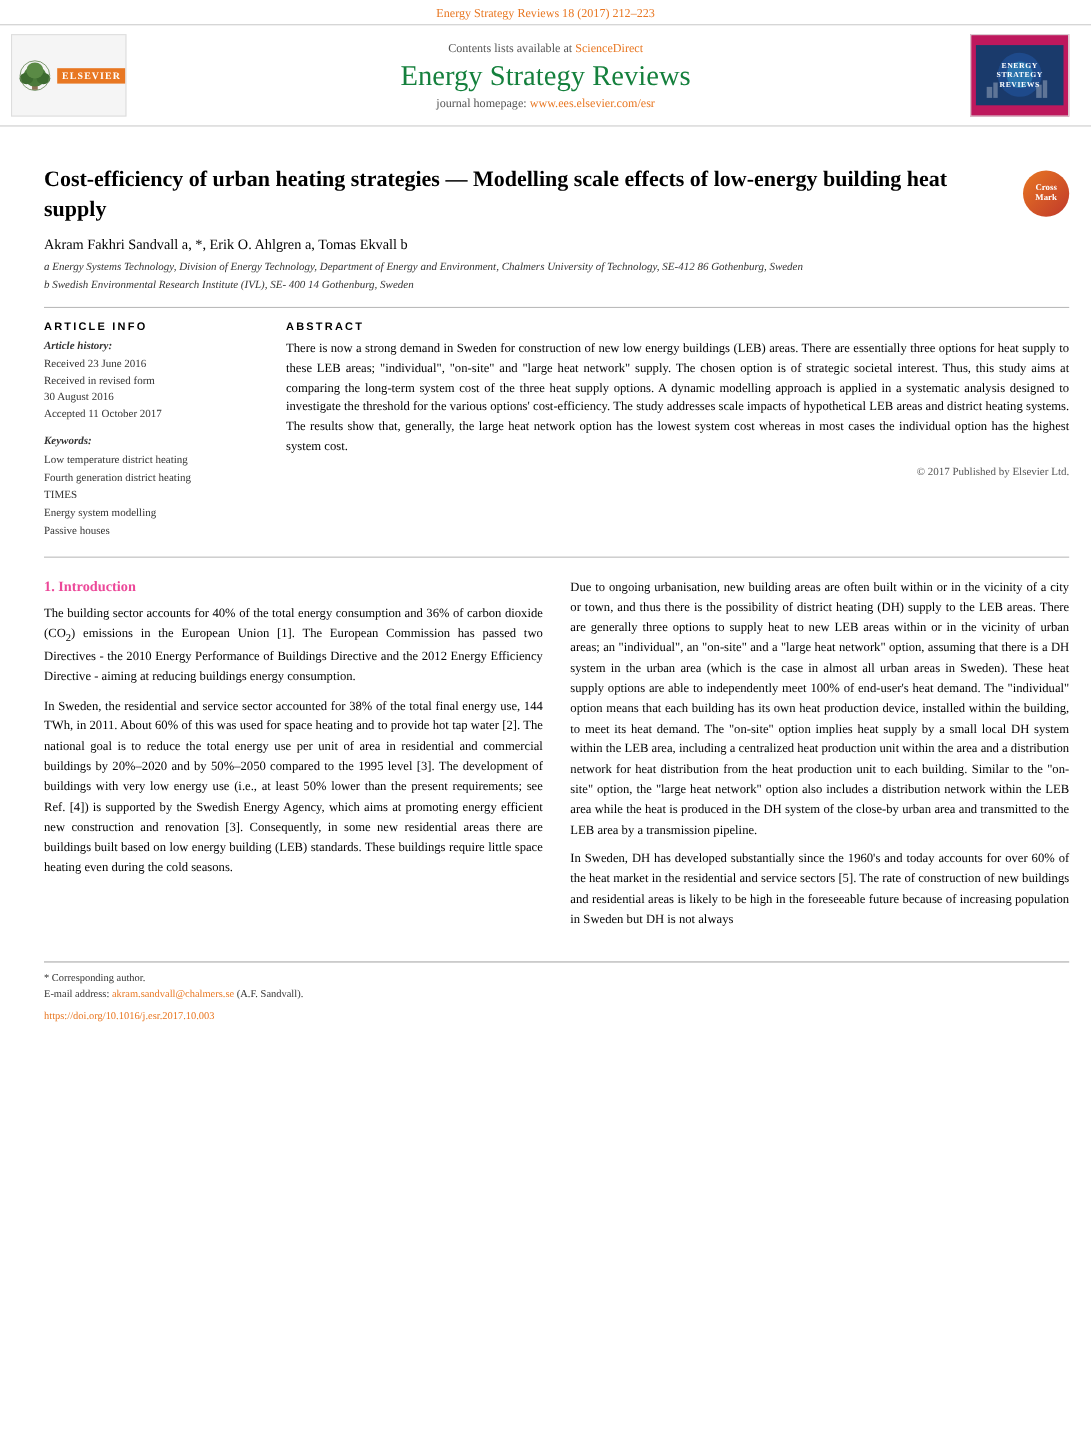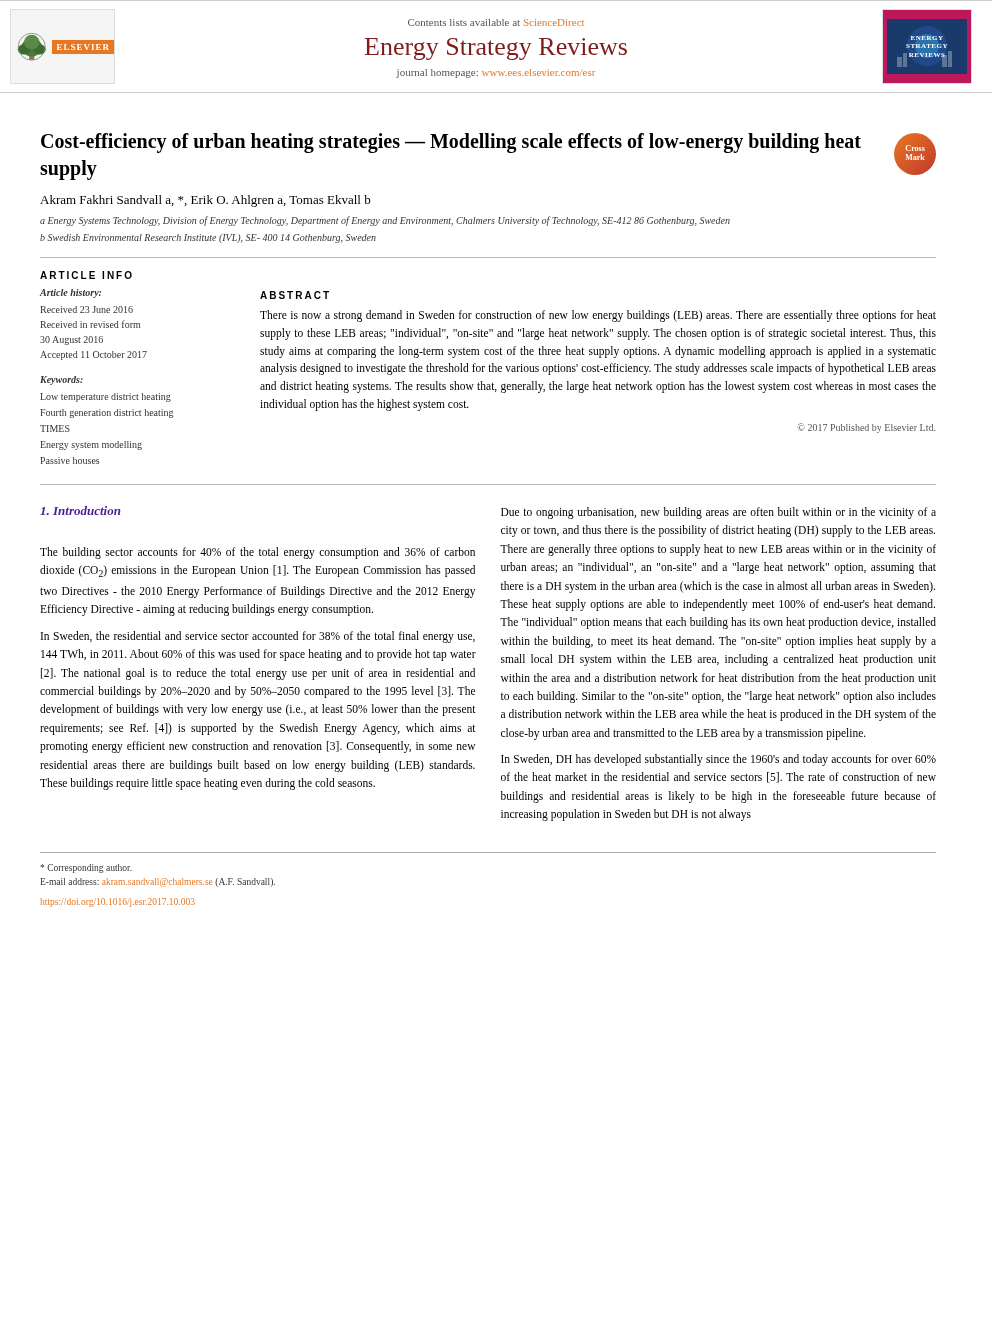--- a/index.html
+++ b/index.html
@@ -67,21 +67,21 @@
     .journal-center .sciencedirect-line {
       font-size: 11px;
       color: #555;
       margin-bottom: 4px;
     }
     .journal-center .sciencedirect-line a { color: #e87722; text-decoration: none; }
     .journal-center .journal-title-main {
       font-family: "Times New Roman", serif;
       font-size: 26px;
       font-weight: normal;
-      color: #7f1d1d;
+      color: #15803d;
       margin-bottom: 4px;
     }
     .journal-center .homepage-line {
       font-size: 11px;
       color: #555;
     }
     .journal-center .homepage-line a { color: #e87722; text-decoration: none; }
     .journal-header .logo-right {
       width: 100px;
       flex-shrink: 0;
@@ -104,21 +104,21 @@
     }
     .logo-right-img .energy-title {
       font-size: 7px;
       font-weight: bold;
       letter-spacing: 0.5px;
       line-height: 1.2;
       color: #fff;
     }
     
     .main-content {
-      padding: 20px 56px 20px 40px;
+      padding: 20px 20px 20px 40px;
     }
     
     .article-title-section {
       padding: 15px 0 10px;
       display: flex;
       align-items: flex-start;
       justify-content: space-between;
     }
     .article-title-text {
       font-size: 20px;
@@ -171,21 +171,20 @@
       display: flex;
       gap: 20px;
       margin-bottom: 15px;
     }
     .col-left {
       width: 200px;
       flex-shrink: 0;
     }
     .col-right {
       flex: 1;
-      margin-top: 20px;
     }
     .section-label {
       font-size: 10px;
       font-weight: bold;
       letter-spacing: 2px;
       text-transform: uppercase;
       color: #000;
       margin-bottom: 6px;
       font-family: Arial, sans-serif;
     }
@@ -228,23 +227,22 @@
     .body-two-col {
       display: flex;
       gap: 25px;
     }
     .body-col {
       flex: 1;
     }
     .section-heading {
       font-size: 13px;
       font-weight: bold;
-      color: #4c1d95;
-      margin-bottom: 24px;
-      font-style: italic;
+      color: #ec4899;
+      margin-bottom: 8px;
     }
     .body-text {
       font-size: 11.5px;
       line-height: 1.6;
       color: #000;
       text-align: justify;
       margin-bottom: 8px;
     }
     
     .footnote-section {
@@ -262,20 +260,23 @@
       font-size: 9.5px;
       color: #555;
     }
     .footer-doi a { color: #e87722; text-decoration: none; }
   </style>
 </head>
 <body>
 
 <div class="page">
 
+  <div class="top-bar">
+    <span>Energy Strategy Reviews 18 (2017) 212–223</span>
+  </div>
 
   <div class="journal-header">
 
     <div class="logo-left">
       <div class="logo-img">
         <svg class="elsevier-tree" viewBox="0 0 80 55">
 
           <rect x="35" y="40" width="10" height="12" fill="#8B7355"></rect>
           <ellipse cx="40" cy="28" rx="20" ry="18" fill="#4a7a3a"></ellipse>
           <ellipse cx="25" cy="32" rx="12" ry="10" fill="#3d6b30"></ellipse>

